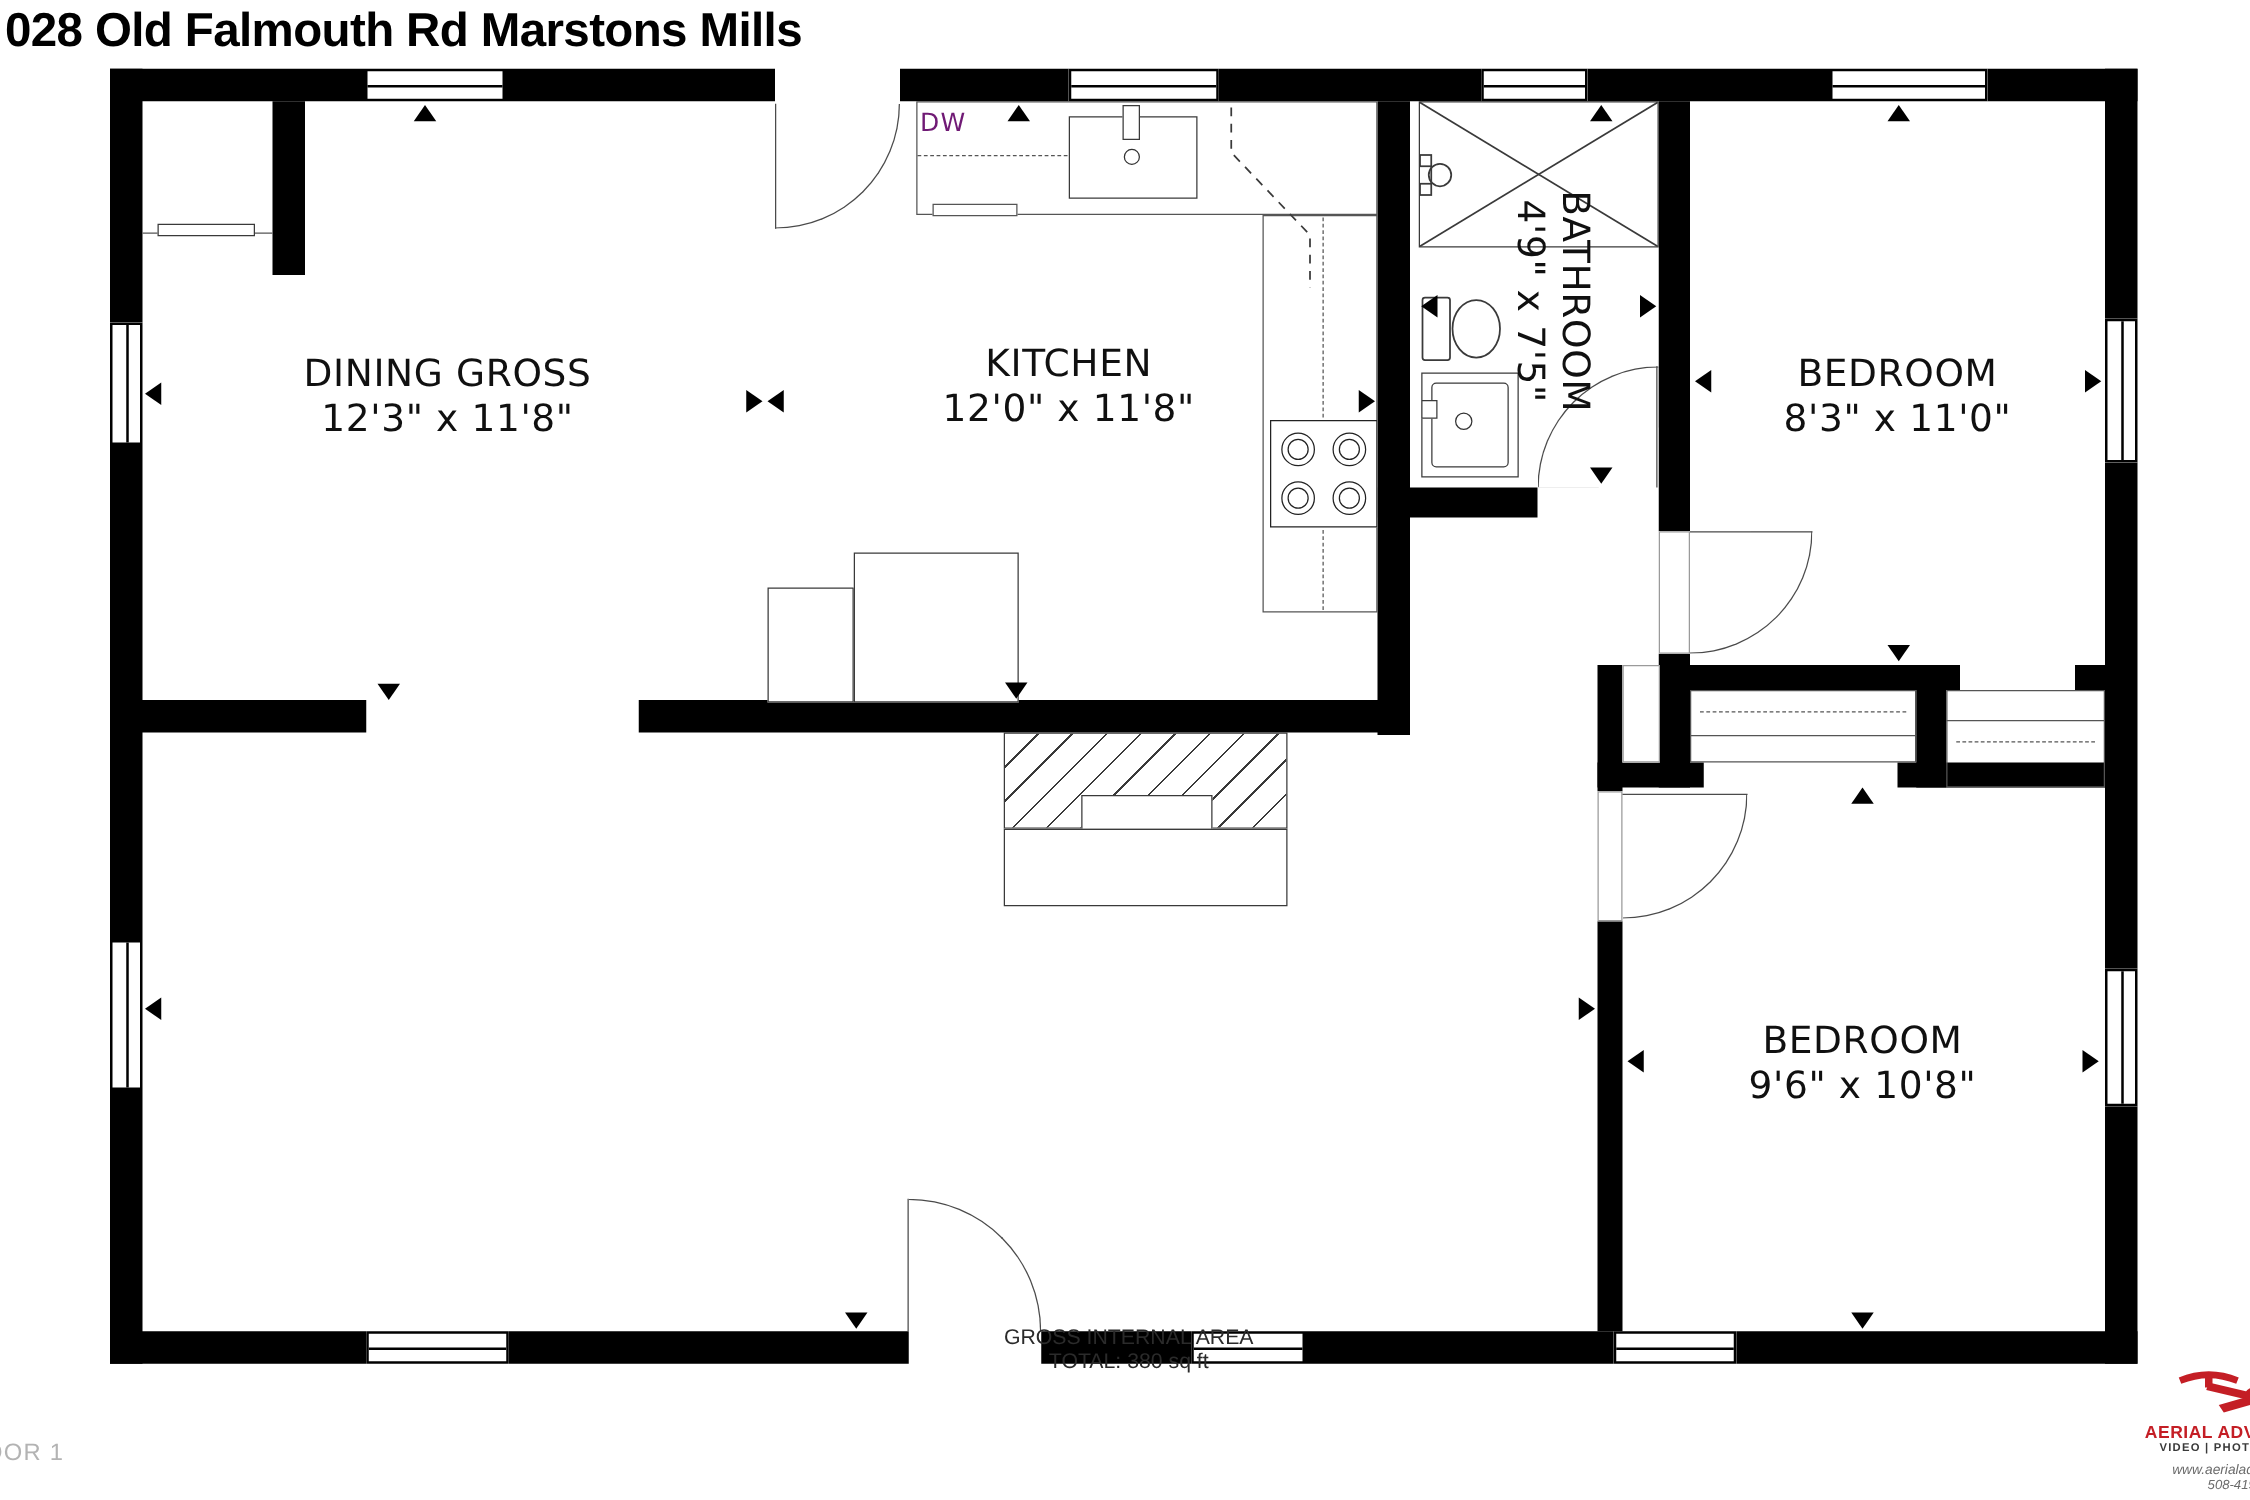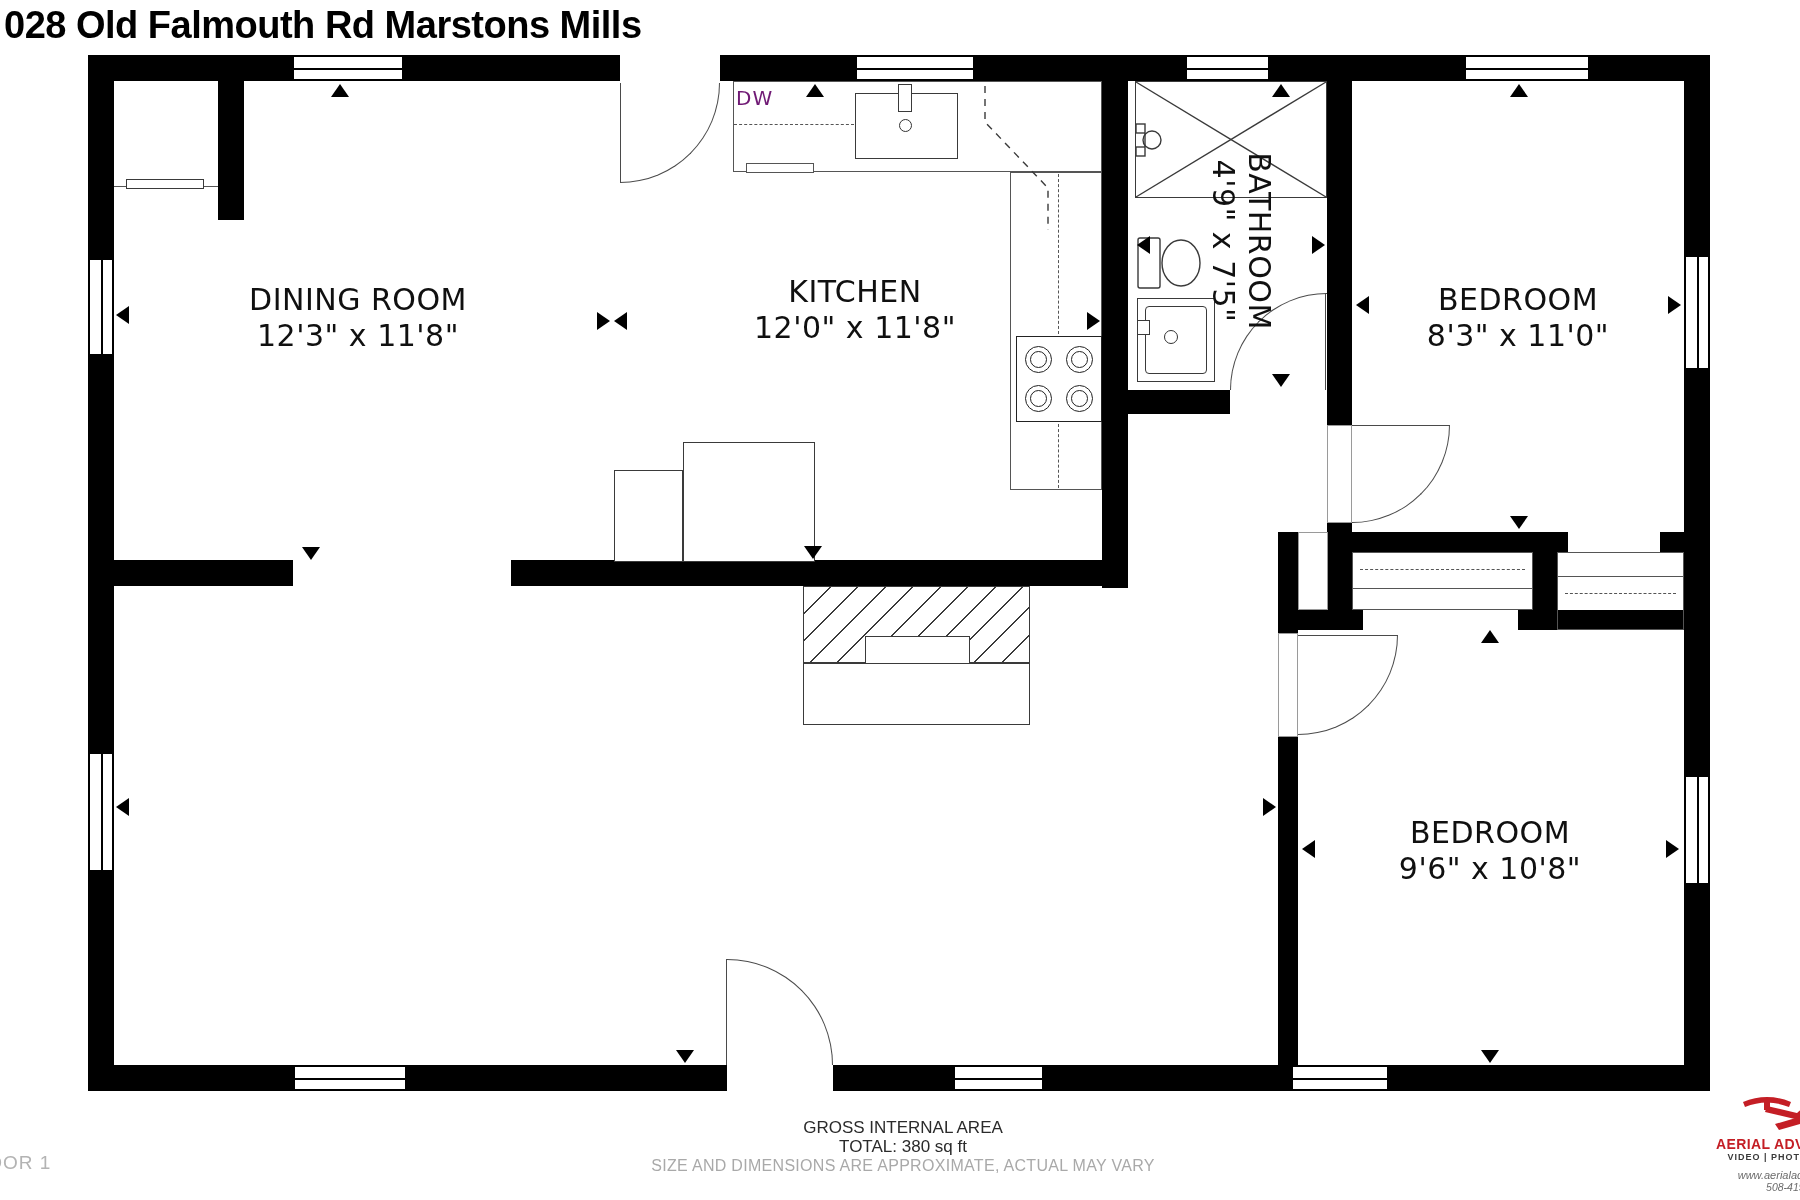--- a/index.html
+++ b/index.html
@@ -28,21 +28,21 @@
   .tri.rt{border-top:9px solid transparent;border-bottom:9px solid transparent;border-left:13px solid #000;}
   .circ{position:absolute;border:1.3px solid #333;border-radius:50%;background:#fff;box-sizing:border-box;}
   .burner{position:absolute;width:27px;height:27px;border:1.5px solid #222;border-radius:50%;box-sizing:border-box;}
   .burner::after{content:'';position:absolute;inset:4px;border:1.5px solid #222;border-radius:50%;}
   .room{position:absolute;text-align:center;color:#101010;font-size:30px;line-height:36px;letter-spacing:.5px;}
   .fireplace{position:absolute;border:1.3px solid #3a3a3a;box-sizing:border-box;
      background:repeating-linear-gradient(135deg,#ffffff 0 18px,#3a3a3a 18px 19.4px);}
   #title{position:absolute;left:4px;top:4px;font-family:"Liberation Sans",sans-serif;
      font-weight:bold;font-size:38px;color:#000;letter-spacing:-.5px;white-space:nowrap;}
   #dw{position:absolute;left:736px;top:86px;font-size:20px;color:#701a75;letter-spacing:1px;}
-  #footer{position:absolute;left:603px;top:1118px;width:600px;text-align:center;
+  #footer{position:absolute;left:603px;top:1060px;width:600px;text-align:center;
      font-family:"Liberation Sans",sans-serif;color:#2b2b2b;}
   #footer .f1{font-size:17px;line-height:19px;}
   #footer .f4{font-size:16px;line-height:19px;color:#a9a9a9;letter-spacing:.3px;}
   #floorlbl{position:absolute;left:-37px;top:1152px;font-family:"Liberation Sans",sans-serif;
      font-size:19px;color:#b3b3b3;letter-spacing:1px;white-space:nowrap;}
   #logo{position:absolute;left:1700px;top:1084px;width:180px;text-align:center;
      font-family:"Liberation Sans",sans-serif;}
   #logo .brand{font-size:14px;font-weight:bold;letter-spacing:.4px;white-space:nowrap;}
   #logo .tag{font-size:9px;font-weight:bold;color:#3a3a3a;letter-spacing:1px;white-space:nowrap;}
   #logo .web{font-size:11px;font-style:italic;color:#6b6b6b;margin-top:7px;white-space:nowrap;}
@@ -199,21 +199,21 @@
   <div class="tri lf" style="left:1356px;top:296px"></div>
   <div class="tri rt" style="left:1668px;top:296px"></div>
   <div class="tri up" style="left:1510px;top:84px"></div>
   <div class="tri dn" style="left:1510px;top:516px"></div>
   <div class="tri lf" style="left:1302px;top:840px"></div>
   <div class="tri rt" style="left:1666px;top:840px"></div>
   <div class="tri up" style="left:1481px;top:630px"></div>
   <div class="tri dn" style="left:1481px;top:1050px"></div>
 
   <div class="room" style="left:158px;top:282px;width:400px">
-    <div>DINING ROOM</div>
+    <div>DINING GROSS</div>
     <div>12'3" x 11'8"</div>
   </div>
   <div class="room" style="left:655px;top:274px;width:400px">
     <div>KITCHEN</div>
     <div>12'0" x 11'8"</div>
   </div>
   <div class="room" style="left:1090px;top:204px;width:300px;height:74px;transform:rotate(90deg)">
     <div>BATHROOM</div>
     <div>4'9" x 7'5"</div>
   </div>
@@ -222,21 +222,20 @@
     <div>8'3" x 11'0"</div>
   </div>
   <div class="room" style="left:1320px;top:815px;width:340px">
     <div>BEDROOM</div>
     <div>9'6" x 10'8"</div>
   </div>
 
   <div id="footer">
     <div class="f1">GROSS INTERNAL AREA</div>
     <div class="f1">TOTAL: 380 sq ft</div>
-    <div class="f4">SIZE AND DIMENSIONS ARE APPROXIMATE, ACTUAL MAY VARY</div>
   </div>
   <div id="floorlbl">FLOOR 1</div>
 
   <div id="logo">
     <svg width="140" height="48" viewBox="0 0 140 48" style="margin-left:34px">
       <g fill="#c41e25">
         <path d="M30 22 L64 30 L62 36 L28 28 Z"></path>
         <path d="M110 22 L76 30 L78 36 L112 28 Z"></path>
         <path d="M38 40 L66 32 L70 38 L42 46 Z"></path>
         <path d="M102 40 L74 32 L70 38 L98 46 Z"></path>

